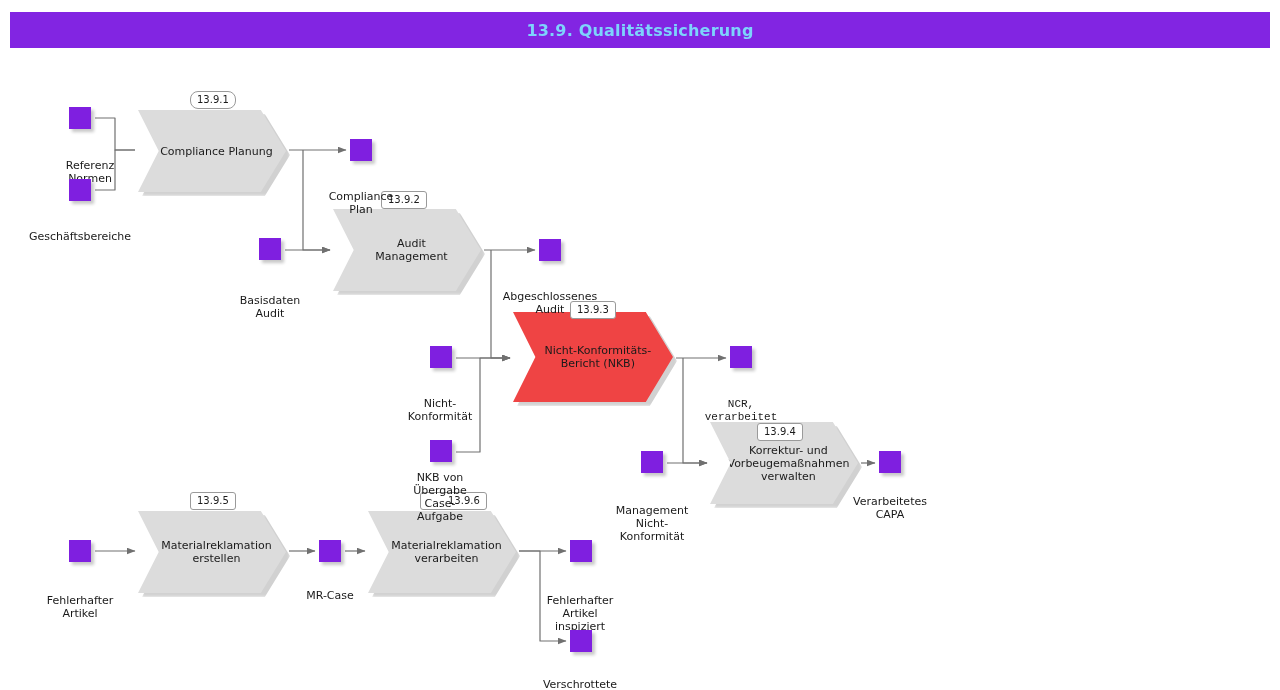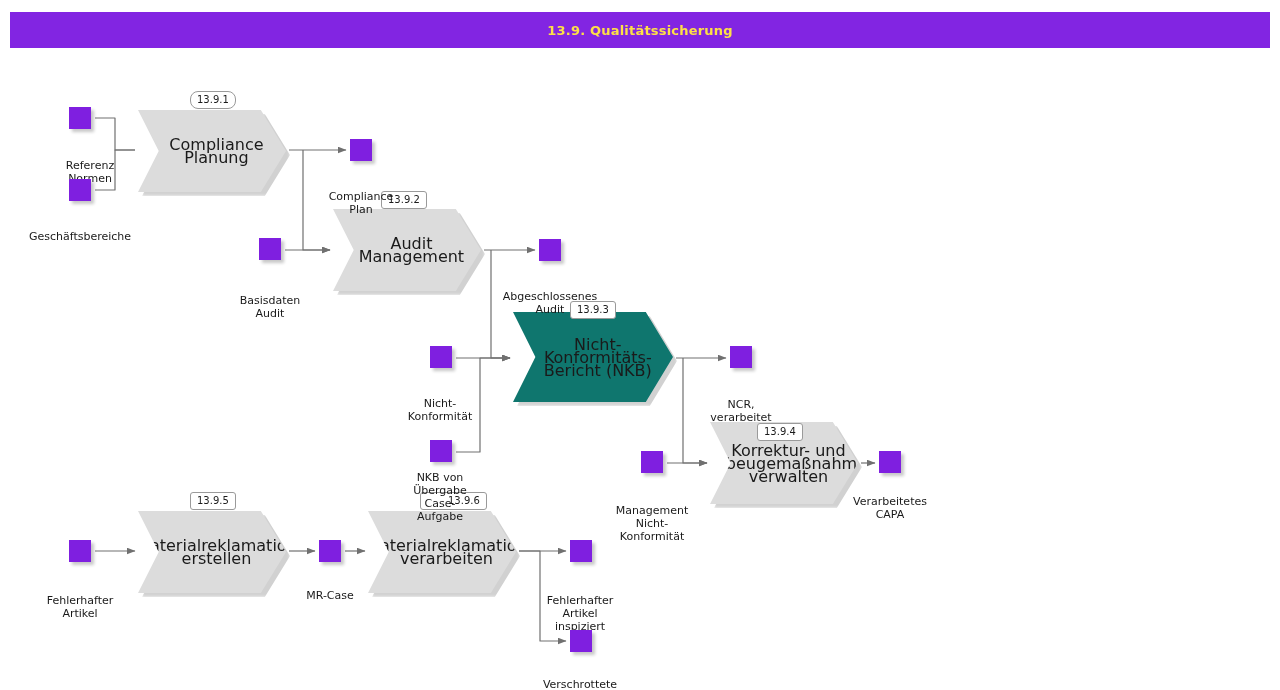--- a/index.html
+++ b/index.html
@@ -21,22 +21,22 @@
     left: 10px;
     top: 12px;
     width: 1260px;
     height: 36px;
     background: #8225e2;
     display: flex;
     align-items: center;
     justify-content: center;
   }
   #header-title {
-    color: #fde047;
-    font-size: 13px;
+    color: #7dd3fc;
+    font-size: 16px;
     font-weight: bold;
     letter-spacing: 0.2px;
     font-family: "DejaVu Sans", "Liberation Sans", sans-serif;
   }
 
   
   #wires {
     position: absolute;
     left: 0;
     top: 0;
@@ -72,21 +72,21 @@
     align-items: center;
     justify-content: center;
   }
   .proc-shadow {
     position: absolute;
     background: rgba(0,0,0,0.18);
     clip-path: polygon(0 0, 83% 0, 100% 50%, 83% 100%, 0 100%, 14% 50%);
     filter: blur(1.5px);
   }
   .proc-label {
-    font-size: 16px;
+    font-size: 11px;
     line-height: 13px;
     color: #1a1a1a;
     text-align: center;
     white-space: pre-line;
     padding-left: 6%;
     font-family: "DejaVu Sans", "Liberation Sans", sans-serif;
   }
 
   
   .badge {
@@ -144,21 +144,21 @@
       <div class="proc-label">Compliance Planung</div>
     </div>
     <div class="badge" style="left: 190px; top: 91px; border-color: rgb(154, 154, 154); border-radius: 8px;">13.9.1</div>
     <div class="proc-shadow" style="left: 337px; top: 213px; width: 148px; height: 82px;"></div>
     <div class="proc" style="left: 333px; top: 209px; width: 148px; height: 82px; background: rgb(220, 220, 220);">
       <div class="proc-label">Audit
 Management</div>
     </div>
     <div class="badge" style="left: 381px; top: 191px; border-color: rgb(154, 154, 154);">13.9.2</div>
     <div class="proc-shadow" style="left: 517px; top: 316px; width: 160px; height: 90px;"></div>
-    <div class="proc" style="left: 513px; top: 312px; width: 160px; height: 90px; background: #0f766e;">
+    <div class="proc" style="left: 513px; top: 312px; width: 160px; height: 90px; background: #ef4444;">
       <div class="proc-label">Nicht-Konformitäts-
 Bericht (NKB)</div>
     </div>
     <div class="badge" style="left: 570px; top: 301px; border-color: rgb(154, 154, 154);">13.9.3</div>
     <div class="proc-shadow" style="left: 714px; top: 426px; width: 148px; height: 82px;"></div>
     <div class="proc" style="left: 710px; top: 422px; width: 148px; height: 82px; background: rgb(220, 220, 220);">
       <div class="proc-label">Korrektur- und
 Vorbeugemaßnahmen
 verwalten</div>
     </div>
@@ -191,21 +191,21 @@
 Audit</div>
     <div class="dataobj" style="left: 430px; top: 346px; background: rgb(127, 31, 224);"></div>
     <div class="dataobj-label" style="left: 385px; top: 397px; width: 110px;">Nicht-
 Konformität</div>
     <div class="dataobj" style="left: 430px; top: 440px; background: rgb(127, 31, 224);"></div>
     <div class="dataobj-label" style="left: 385px; top: 471px; width: 110px;">NKB von
 Übergabe
 Case-
 Aufgabe</div>
     <div class="dataobj" style="left: 730px; top: 346px; background: rgb(127, 31, 224);"></div>
-    <div class="dataobj-label" style="left: 686px; top: 398px; width: 110px;">NCR,
+    <div class="dataobj-label" style="left: 686px; top: 398px; width: 110px; font-family: Liberation Mono, monospace;">NCR,
 verarbeitet</div>
     <div class="dataobj" style="left: 641px; top: 451px; background: rgb(127, 31, 224);"></div>
     <div class="dataobj-label" style="left: 597px; top: 504px; width: 110px;">Management
 Nicht-
 Konformität</div>
     <div class="dataobj" style="left: 879px; top: 451px; background: rgb(127, 31, 224);"></div>
     <div class="dataobj-label" style="left: 835px; top: 495px; width: 110px;">Verarbeitetes
 CAPA</div>
     <div class="dataobj" style="left: 69px; top: 540px; background: rgb(127, 31, 224);"></div>
     <div class="dataobj-label" style="left: 25px; top: 594px; width: 110px;">Fehlerhafter

